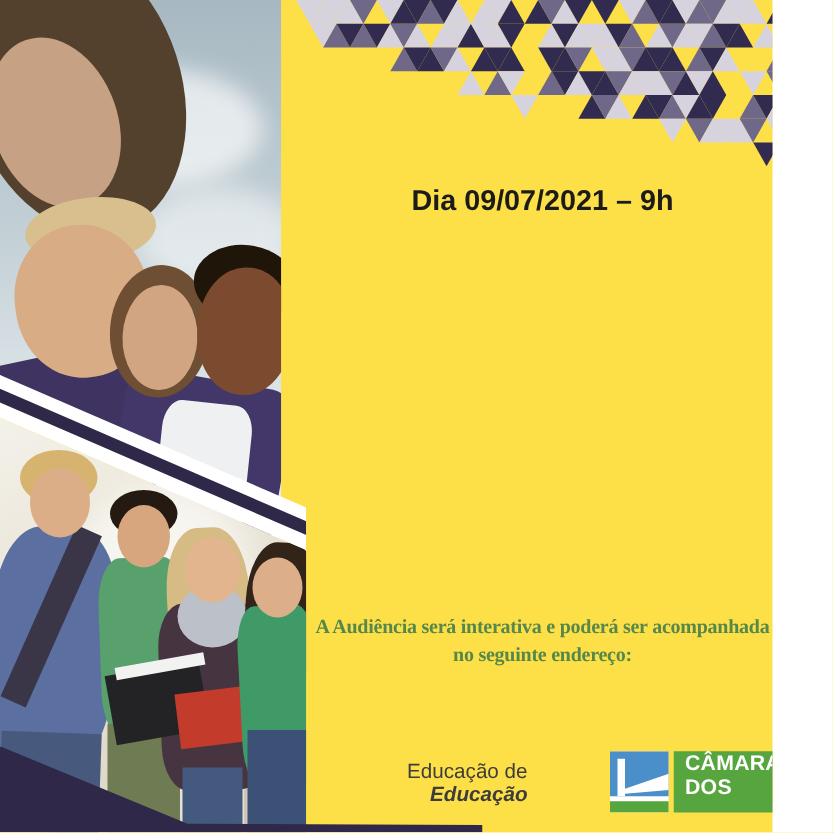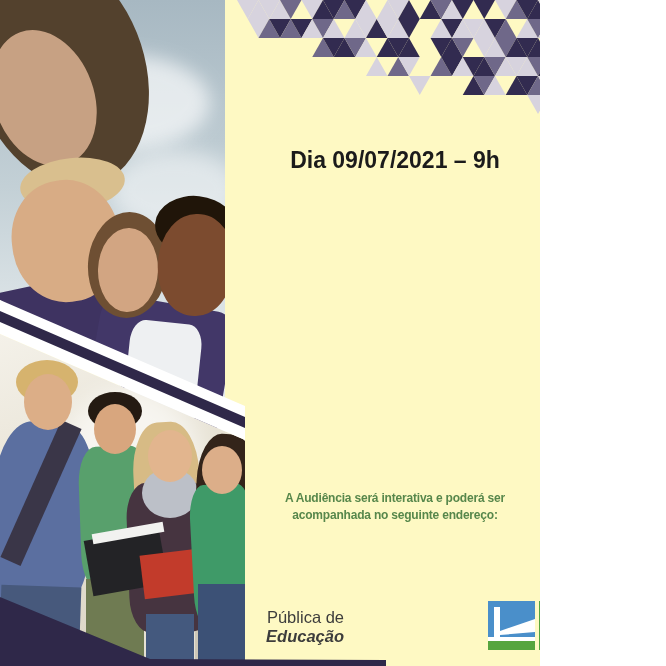--- a/index.html
+++ b/index.html
@@ -1,16 +1,16 @@
 <!DOCTYPE html>
 <html><head>
 <meta charset="utf-8">
 <style>
   html,body{margin:0;padding:0;background:#fff;}
-  .canvas{position:relative;width:540px;height:666px;overflow:hidden;background:#fef9c3;
+  .canvas{position:relative;width:618px;height:666px;overflow:hidden;background:#fde047;
           font-family:"Liberation Sans",sans-serif;color:#1b1b1b;}
   
   .collage{position:absolute;left:0;top:0;width:245px;height:666px;}
   .photo1{position:absolute;left:0;top:0;width:245px;height:466px;
           clip-path:polygon(0 0,225px 0,225px 460px,0 300px);
           background:linear-gradient(180deg,#a7b8c2 0%,#c3d0d6 40%,#dfe6e9 70%,#eef1f2 100%);}
   .photo2{position:absolute;left:0;top:334px;width:245px;height:332px;
           clip-path:polygon(0 0,245px 106px,245px 332px,0 332px);
           background:linear-gradient(160deg,#f4f1e9 0%,#e7e2d4 45%,#d8d2c2 100%);}
   .band-white{position:absolute;left:0;top:300px;width:245px;height:141px;background:#fff;
@@ -22,21 +22,21 @@
   .shape{position:absolute;}
   
   .mosaic{position:absolute;left:237px;top:0;width:429px;height:168px;}
   
   .tblock{position:absolute;left:250px;right:0;text-align:center;}
   .date-line{top:147px;font-size:23px;font-weight:bold;}
   .title{top:221px;font-size:32px;font-weight:bold;}
   .subtitle{top:304px;font-size:28px;font-weight:400;color:#222;line-height:1.22;}
   .subtitle-inner{max-width:380px;margin:0 auto;}
   .req-line{top:411px;font-size:16px;font-weight:bold;letter-spacing:-0.4px;}
-  .note{top:490px;font-size:12px;font-weight:bold;color:#57874b;line-height:1.45;letter-spacing:-0.2px;}
+  .note{top:490px;font-size:16px;font-weight:bold;color:#57874b;line-height:1.45;letter-spacing:-0.2px;font-family:Liberation Serif, serif;}
   .note-inner{max-width:445px;margin:0 auto;}
   
   .committee{position:absolute;right:196px;top:608px;text-align:right;font-size:16.5px;
              color:#3d3d3c;line-height:1.18;}
   .committee b{font-weight:bold;font-style:italic;}
   .logo{position:absolute;left:488px;top:601px;display:flex;gap:4px;align-items:stretch;}
   .logo-box{width:124px;height:49px;background:#56a53f;color:#fff;font-weight:bold;
             font-size:17px;line-height:1.14;display:flex;flex-direction:column;
             padding-left:9px;box-sizing:border-box;letter-spacing:0.2px;}
 </style>
@@ -236,21 +236,21 @@
       <polygon points="408.5,114 419.25,133 430,114" fill="#322b50"></polygon>
       <polygon points="408.5,152 419.25,133 430,152" fill="#322b50"></polygon>
     </svg>
 
   <div class="tblock date-line">Dia 09/07/2021 – 9h</div>
   <div class="tblock note" id="note" style="color: rgb(87, 135, 75);">
     <div class="note-inner">A Audiência será interativa e poderá ser acompanhada no seguinte endereço:</div>
   </div>
 
   <div class="committee">
-    <div>Pública de</div>
+    <div>Educação de</div>
     <b>Educação</b>
   </div>
 
   <div class="logo">
     <svg width="47" height="49" viewBox="0 0 47 49">
       <rect x="0" y="0" width="47" height="49" fill="#ffffff"></rect>
       <rect class="e-blue" x="0" y="0" width="47" height="36" fill="#4a8fca"></rect>
       <rect x="6" y="6" width="6" height="30" fill="#ffffff"></rect>
       <polygon points="12,30 47,18 47,31 12,34" fill="#ffffff"></polygon>
       <rect class="e-green" x="0" y="40" width="47" height="9" fill="#56a53f"></rect>

